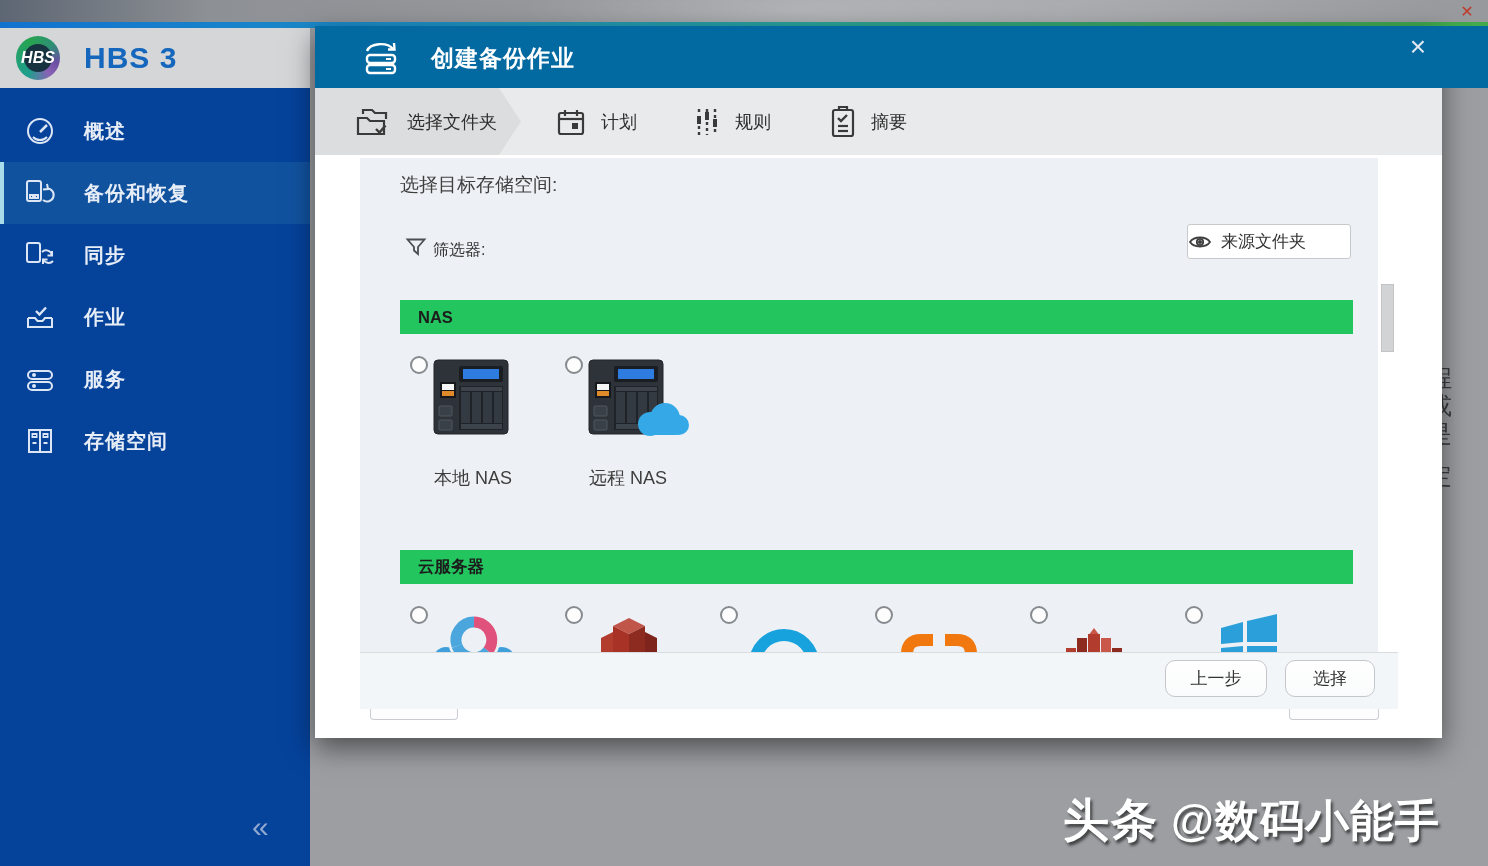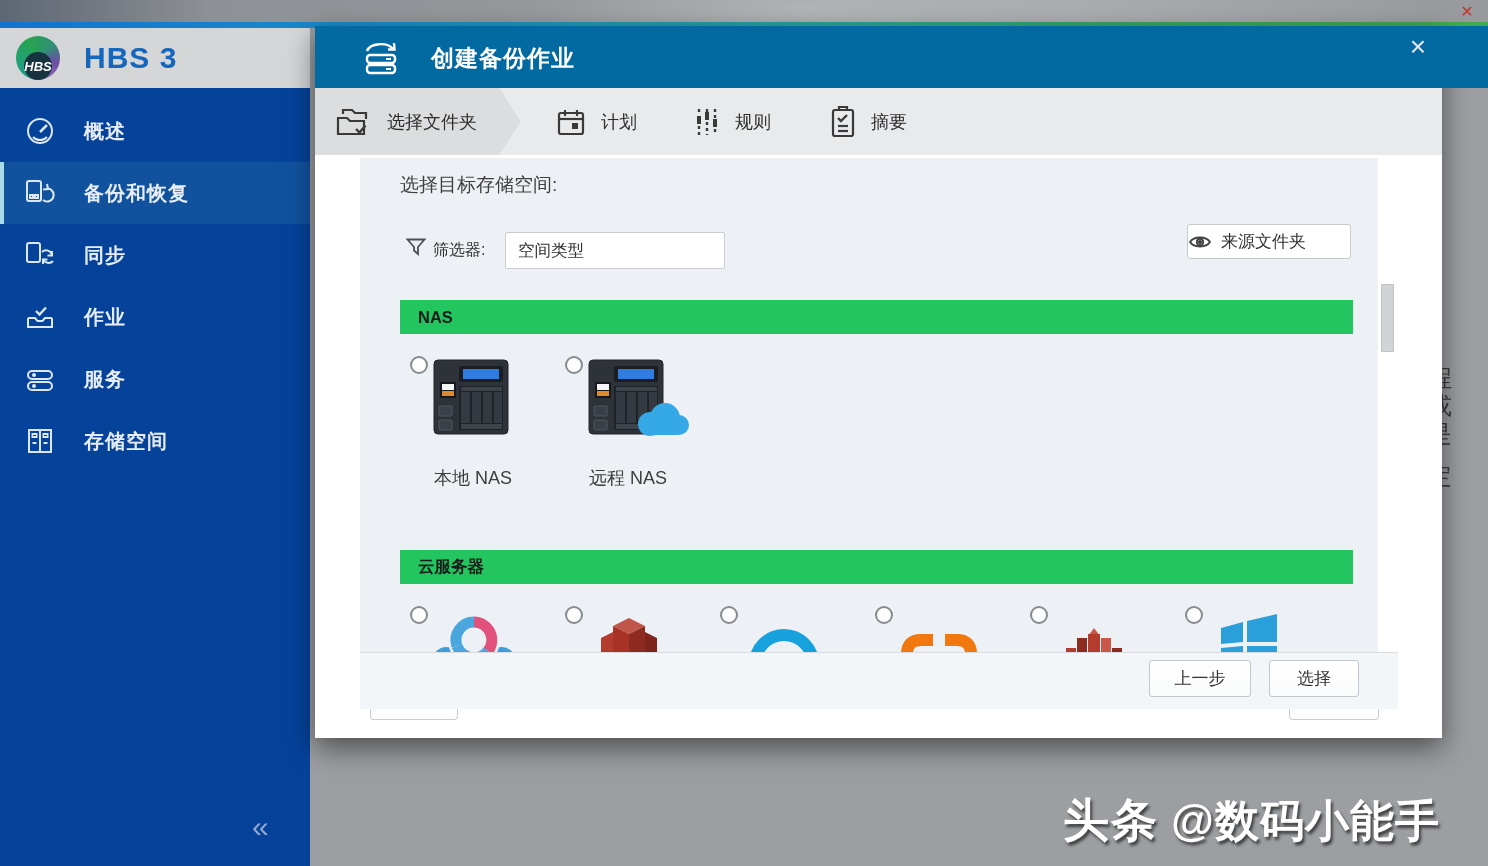--- a/index.html
+++ b/index.html
@@ -34,22 +34,22 @@
   .watermark .brand { font-size:46px; font-weight:900; letter-spacing:2px; }
   .watermark .handle { font-size:44px; font-weight:700; letter-spacing:1px; }
 
   
   .sidebar { position:absolute; left:0; top:28px; width:310px; height:838px; background:#05429a; z-index:5; }
   .sidebar-header { position:absolute; left:0; top:0; width:310px; height:60px; background:#d5d6d8;
     display:flex; align-items:center; }
   .logo { position:relative; width:44px; height:44px; margin-left:16px; border-radius:50%;
     background:conic-gradient(from 210deg,#1f9e8e,#27a350 35%,#2f8f75 55%,#6a4fa3 70%,#8a62b5 82%,#1f9e8e 100%); }
   .logo .inner { position:absolute; left:8px; top:8px; width:28px; height:28px; border-radius:50%;
-    background:#17333f; color:#fff; font-size:13px; font-weight:bold; font-style:italic;
-    display:flex; align-items:center; justify-content:center;margin-top:8px; }
+    background:#17333f; color:#fff; font-size:16px; font-weight:bold; font-style:italic;
+    display:flex; align-items:center; justify-content:center; }
   .app-title { margin-left:24px; font-size:30px; font-weight:bold; color:#1566bd; letter-spacing:1px; }
   .nav { position:absolute; left:0; top:72px; width:310px; }
   .nav-item { position:relative; height:62px; display:flex; align-items:center; gap:28px; padding-left:24px; cursor:pointer; }
   .nav-item.active { background:#11529f; }
   .nav-item.active::before { content:""; position:absolute; left:0; top:0; width:4px; height:62px; background:#a9dcea; }
   .nav-item .nicon { width:32px; height:32px; flex:0 0 32px; }
   .nav-item .nlabel { font-size:20px; font-weight:600; color:#e7edf6; letter-spacing:1px; }
   .collapse { position:absolute; left:252px; top:782px; font-size:30px; color:#8fa9d0; cursor:pointer; }
 
   
@@ -58,21 +58,21 @@
   .dlg-header { position:absolute; left:0; top:0; width:1354px; height:62px; background:#0369a1; }
   .dlg-icon { position:absolute; left:46px; top:13px; }
   .dlg-title { position:absolute; left:116px; top:17px; font-size:23px; font-weight:bold; color:#fff; letter-spacing:1px; }
   .dlg-close { position:absolute; left:1086px; top:4px; width:34px; height:34px; font-size:28px; color:#e3e7f0;
     display:flex; align-items:center; justify-content:center; cursor:pointer; font-weight:400; }
 
   
   .steps { position:absolute; left:0; top:62px; width:1127px; height:67px; background:#e9eaeb; }
   .step { position:absolute; top:0; height:67px; display:flex; align-items:center; gap:14px; }
   .step .slabel { font-size:18px; color:#2e2e2e; }
-  .step0 { left:0; width:206px; padding-left:20px; background:#dcddde;
+  .step0 { left:0; width:206px; padding-left:40px; background:#dcddde;
     clip-path:polygon(0 0, calc(100% - 22px) 0, 100% 50%, calc(100% - 22px) 100%, 0 100%); }
   .step1 { left:240px; } .step2 { left:378px; } .step3 { left:514px; }
 
   
   .panel-main { position:absolute; left:45px; top:132px; width:1038px; height:494px; background:#edf1f5; }
   .scroll-track { position:absolute; left:1063px; top:132px; width:20px; height:494px; background:#fff; }
   .scroll-thumb { position:absolute; left:1066px; top:258px; width:13px; height:68px; background:#d1d3d5;
     border:1px solid #c2c4c6; }
   .panel-heading { position:absolute; left:85px; top:146px; font-size:19px; color:#3f3f3f; }
   .funnel { position:absolute; left:90px; top:210px; }
@@ -89,22 +89,22 @@
   .radio { position:absolute; width:18px; height:18px; border:2px solid #868b90; border-radius:50%;
     background:#fdfdfd; cursor:pointer; }
   .dev-icon { position:absolute; width:78px; height:80px; }
   .dev-label { position:absolute; width:118px; text-align:center; font-size:18px; color:#3d3d3d; }
   .cloud-icon { position:absolute; top:582px; width:92px; height:70px; z-index:1; }
 
   
   .panel-footer { position:absolute; left:45px; top:626px; width:1038px; height:57px; background:#f3f6f9;
     border-top:1px solid #d9dde0; z-index:5; }
   .btn { position:absolute; top:7px; height:37px; background:linear-gradient(#fff,#fafbfc);
-    border:1px solid #c3c7cb; border-radius:3px; font-size:17px; color:#333;
-    display:flex; align-items:center; justify-content:center; cursor:pointer; }
+    border:1px solid #c3c7cb; border-radius:10px; font-size:17px; color:#333;
+    display:flex; align-items:center; justify-content:center; cursor:pointer;margin-left:16px; }
   .btn-back { left:789px; width:102px; }
   .btn-select { left:909px; width:90px; }
   .ghost { position:absolute; height:11px; background:#fdfdfe; border:1px solid #c9cdd1; border-top:none;
     border-radius:0 0 4px 4px; top:683px; z-index:4; }
   .ghost-left { left:55px; width:88px; }
   .ghost-right { left:974px; width:90px; }
 
   svg { display:block; }
 </style>
 </head>
@@ -301,21 +301,20 @@
     <div class="scroll-thumb"></div>
 
     <div class="panel-heading">选择目标存储空间:</div>
 
     <span class="funnel">
       <svg width="22" height="22" viewBox="0 0 22 22" fill="none" stroke="#4a4f55" stroke-width="1.8">
         <path d="M2.5 3.5 h17 l-6.5 7.5 v7 l-4 -3.5 v-3.5 z"></path>
       </svg>
     </span>
     <span class="filter-label">筛选器:</span>
-    <input class="filter-input" type="text" value="空间类型" style="">
 
     <div class="src-btn">
       <span>
         <svg width="24" height="16" viewBox="0 0 24 16" fill="none" stroke="#3f3f3f" stroke-width="1.8">
           <path d="M2 8 C6 2 18 2 22 8 C18 14 6 14 2 8 z"></path>
           <circle cx="12" cy="8" r="3.2"></circle>
             <circle cx="12" cy="8" r="1.2" fill="#3f3f3f"></circle>
         </svg>
       </span>
       <span>来源文件夹</span>

